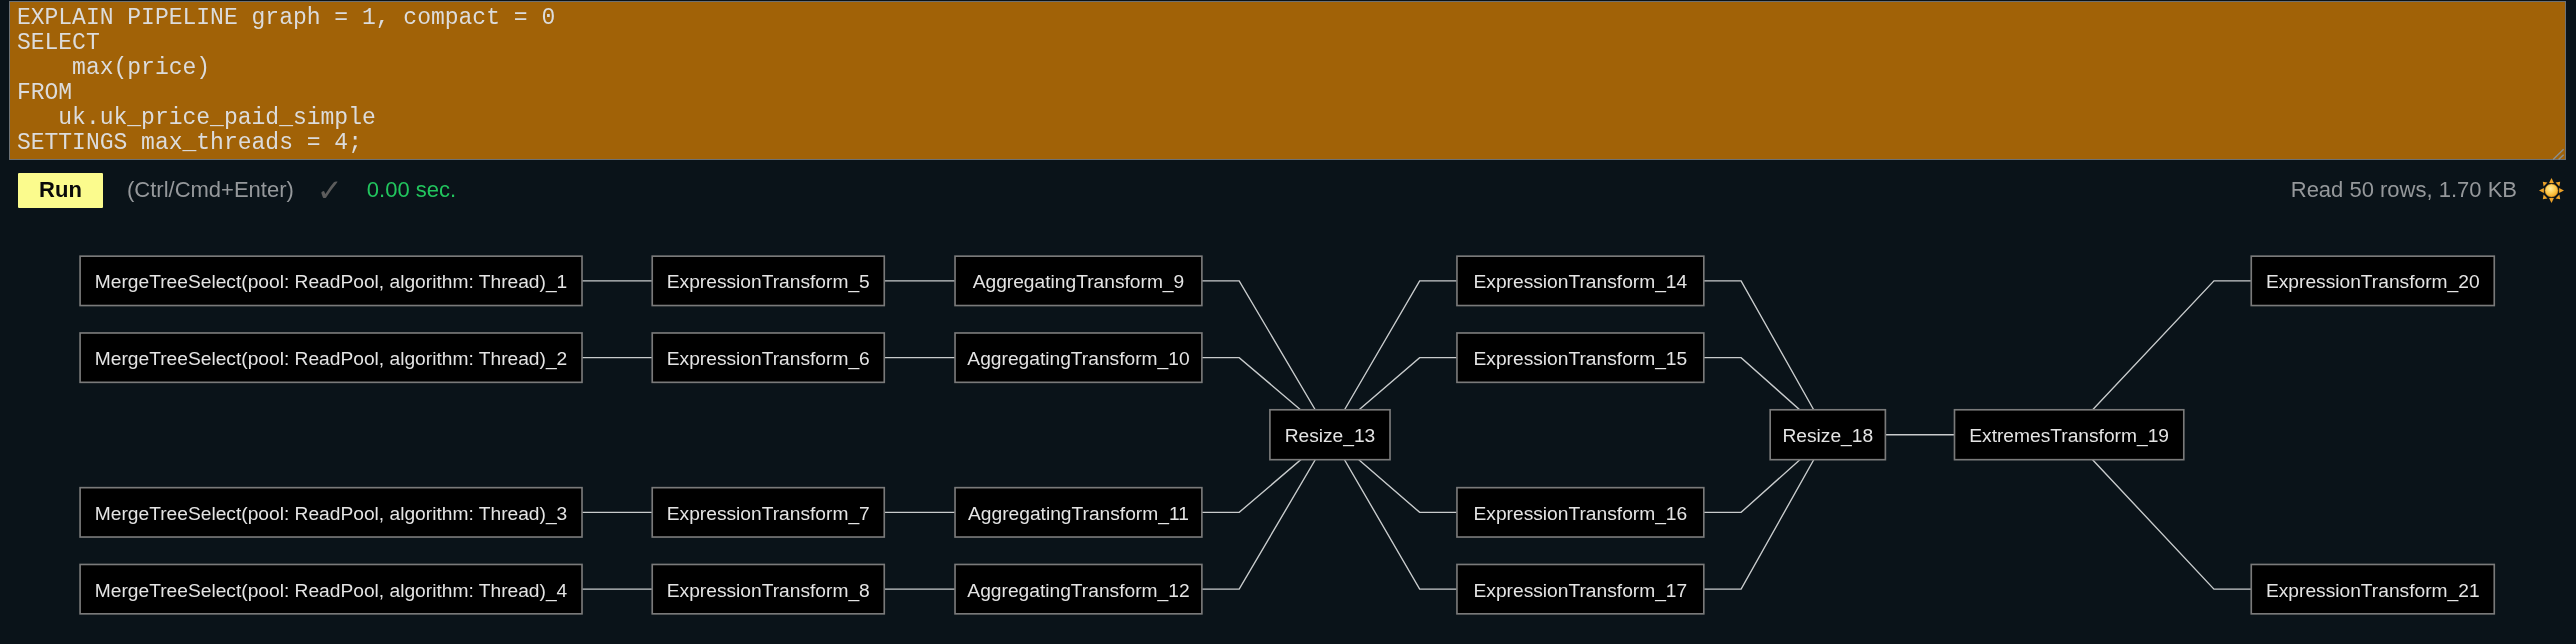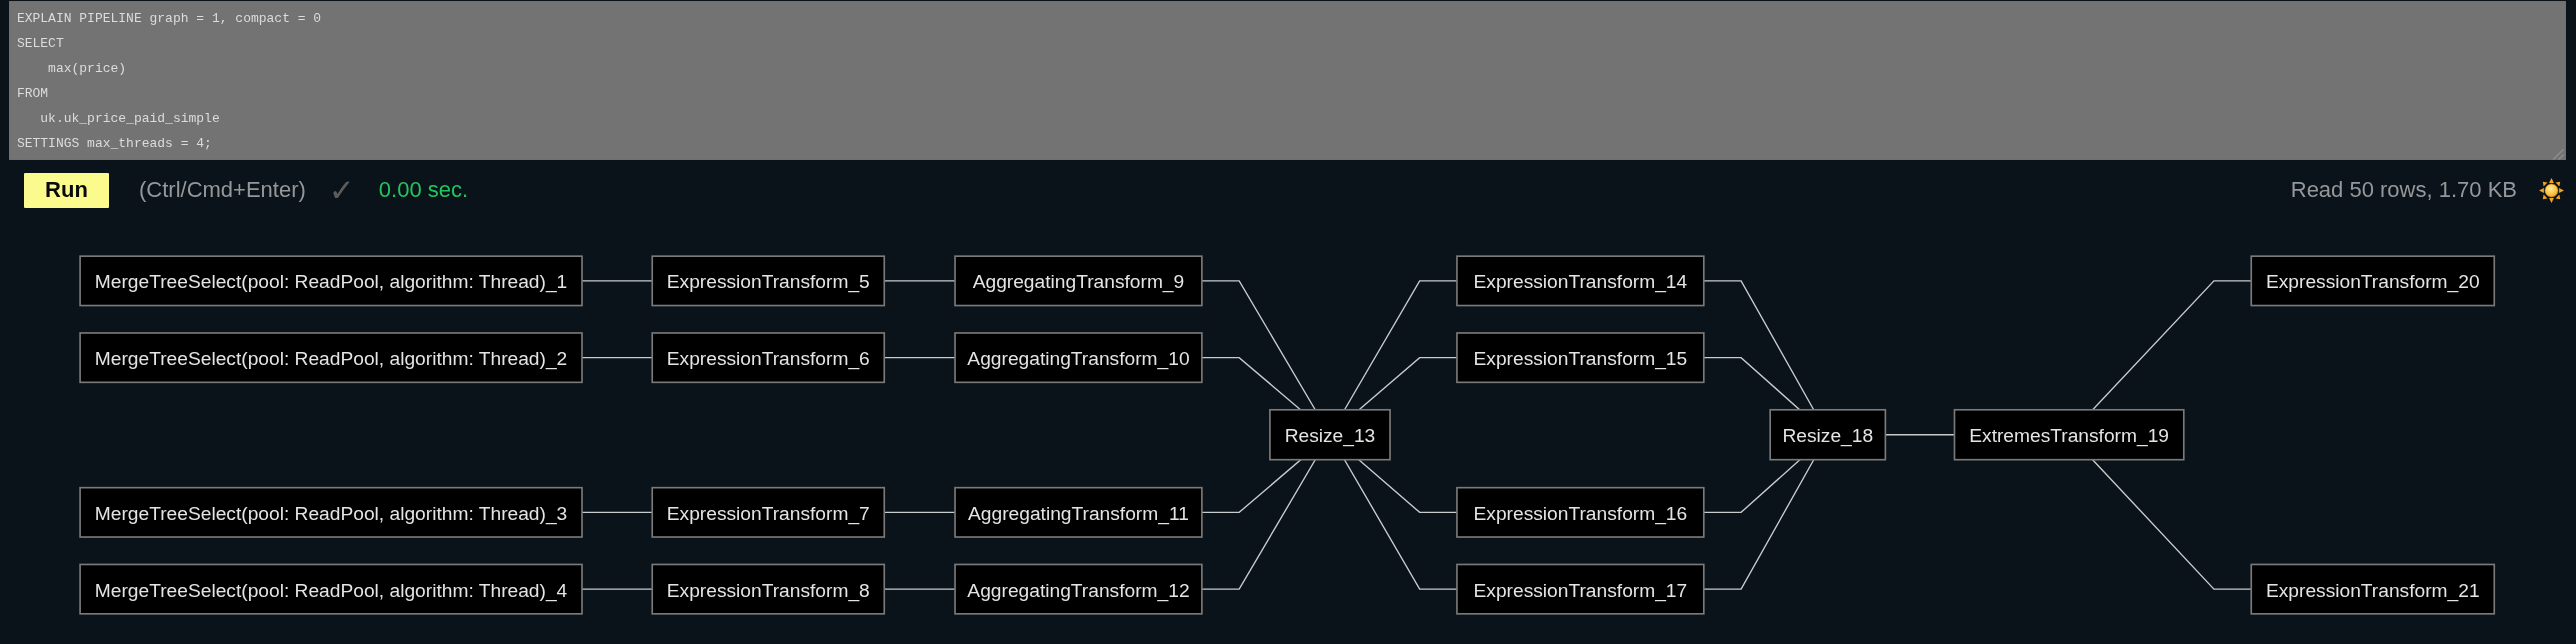--- a/index.html
+++ b/index.html
@@ -7,51 +7,51 @@
     width: 2576px; height: 644px;
     background: #0a1319;
     overflow: hidden;
     position: relative;
     font-family: "Liberation Sans", sans-serif;
   }
   .editor {
     position: absolute; left: 9.3px; top: 1.1px;
     width: 2557px; height: 159px;
     box-sizing: border-box;
-    background: #737373;
+    background: #a16207;
     border: 1.1px solid #6d7174;
     color: #dcdcdc;
     font-family: "Liberation Mono", "DejaVu Sans Mono", monospace;
-    font-size: 13px; line-height: 25px;
+    font-size: 23px; line-height: 25px;
     padding: 4.4px 6.6px;
     resize: none; outline: none;
     white-space: pre; overflow: hidden;
     display: block;
   }
   .grip {
     position: absolute; left: 2546px; top: 142px;
     width: 18.7px; height: 18.7px;
   }
   .toolbar {
     position: absolute; left: 0; top: 162px;
     width: 2576px; height: 56px;
     display: flex; align-items: center;
   }
   .run-button {
-    margin-left: 24px;
+    margin-left: 18px;
     width: 85px; height: 35px;
     background: #fbfb8d;
     color: #0a0a0a;
     border: none; border-radius: 1.1px;
     font-family: "Liberation Sans", sans-serif;
     font-weight: bold; font-size: 22px;
     display: flex; align-items: center; justify-content: center;
     cursor: pointer;
   }
-  .hint    { margin-left: 30px; color: #95989b; font-size: 22px; }
+  .hint    { margin-left: 24px; color: #95989b; font-size: 22px; }
   .check   { margin-left: 23px; color: #5c5c5c; font-size: 31px; line-height: 31px; }
   .elapsed { margin-left: 24px; color: #22c55e; font-size: 22px; }
   .spacer  { flex: 1; }
   .stats   { color: #95989b; font-size: 22px; margin-left: 40px; }
   .sun     { margin-left: 22px; margin-right: 12px; width: 25px; height: 25px; cursor: pointer; }
   .graph {
     position: absolute; left: 0; top: 0;
     width: 2576px; height: 644px;
     pointer-events: none;
   }

